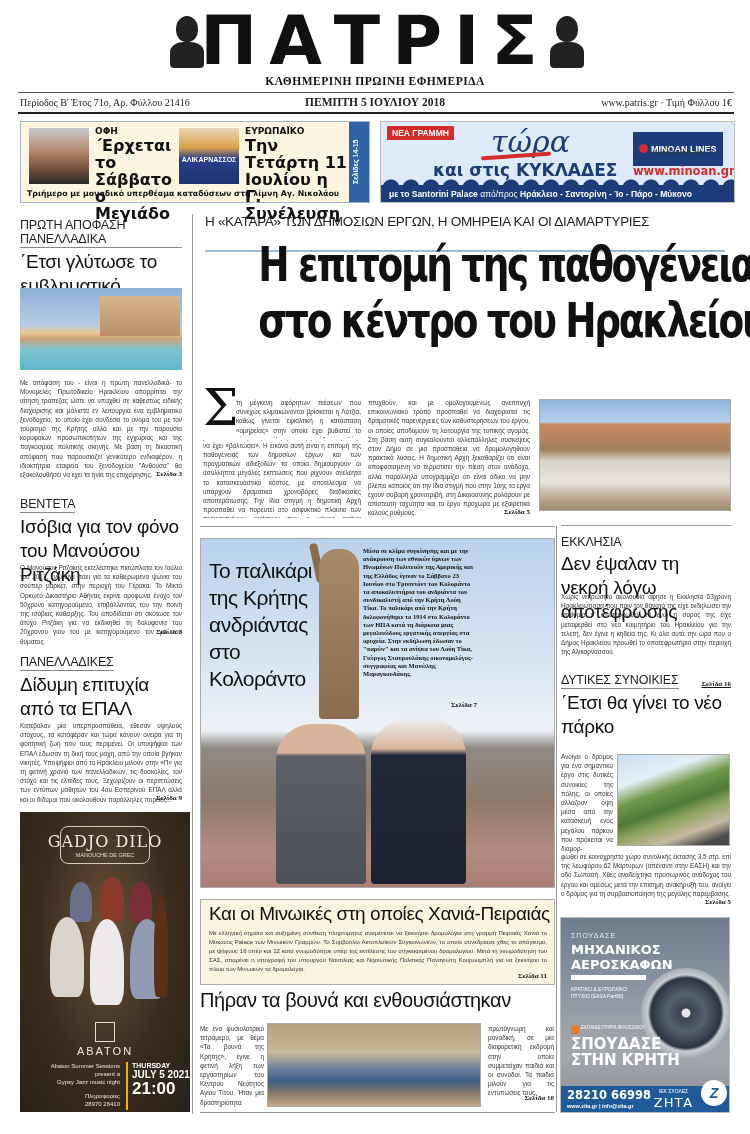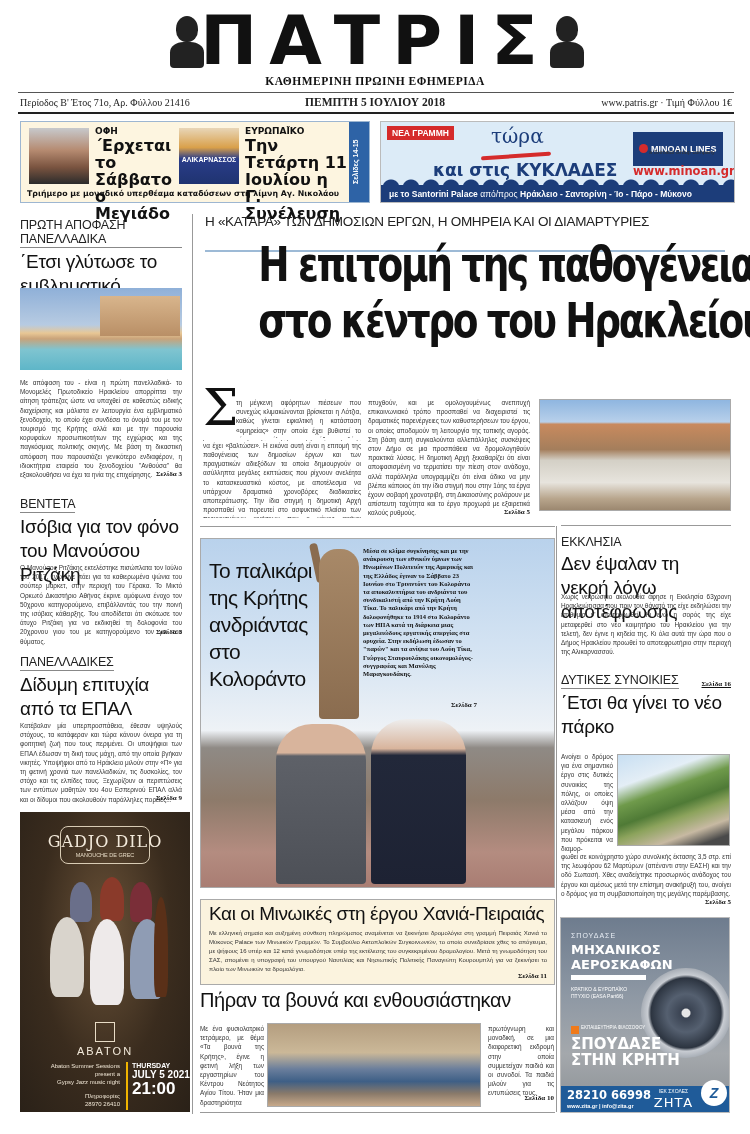--- a/index.html
+++ b/index.html
@@ -25,21 +25,21 @@
   .promo-left .photo2 { left: 158px; top: 6px; width: 60px; height: 56px; background: linear-gradient(180deg, #e8d6b8 0%, #d9a04a 35%, #2a3d8a 55%, #1f3370 100%); }
   .promo-left .photo2 span { position: absolute; left: 0; top: 28px; width: 60px; font-size: 7px; color: #fff; font-weight: bold; text-align: center; }
   .promo-kicker { font-family: "DejaVu Sans", sans-serif; font-weight: bold; font-size: 9px; color: #111; }
   .promo-head { font-family: "DejaVu Sans", sans-serif; font-weight: bold; font-size: 16px; line-height: 17px; color: #111; }
   .promo-footer { left: 6px; top: 67px; width: 320px; font-family: "DejaVu Sans", sans-serif; font-weight: bold; font-size: 7.8px; color: #111; }
   .promo-side { left: 328px; top: 0; width: 20px; height: 80px; background: #2e63a6; }
   .promo-side span { position: absolute; left: 3px; top: 62px; transform: rotate(-90deg); transform-origin: left top; font-size: 7px; color: #fff; font-weight: bold; white-space: nowrap; }
 
   .promo-right { left: 380px; top: 121px; width: 355px; height: 82px; background: #dcebf7; border: 1px solid #bbb; overflow: hidden; }
   .new-line-badge { left: 6px; top: 4px; background: #d52b2b; color: #fff; font-weight: bold; font-size: 8.5px; padding: 2px 5px; font-family: "Liberation Sans", sans-serif; }
-  .tora { left: 110px; top: 2px; font-family: "DejaVu Serif", serif; font-size: 20px; color: #1c3d7a; }
+  .tora { left: 110px; top: 2px; font-family: "DejaVu Serif", serif; font-style: italic; font-size: 30px; color: #1c3d7a; }
   .tora-swoosh { left: 100px; top: 32px; width: 70px; height: 4px; background: #d52b2b; border-radius: 3px; transform: rotate(-4deg); }
   .kyklades { left: 52px; top: 38px; font-family: "DejaVu Sans", sans-serif; font-size: 17px; color: #1c3d7a; font-weight: bold; }
   .minoan-logo { left: 252px; top: 10px; background: #1c3d7a; color: #fff; font-weight: bold; font-size: 9px; padding: 12px 6px; }
   .minoan-logo .dot { display: inline-block; width: 9px; height: 9px; background: #d52b2b; border-radius: 50%; margin-right: 3px; vertical-align: -1px; }
   .grimaldi { left: 268px; top: 27px; font-size: 5.5px; color: #333; }
   .minoan-url { left: 252px; top: 42px; font-weight: bold; font-size: 11.5px; color: #d52b2b; font-family: "DejaVu Sans", sans-serif; }
   .route-bar { left: 0; top: 63px; width: 355px; height: 19px; background: #1c3d7a; color: #fff; font-size: 8.5px; padding: 4px 8px; white-space: nowrap; font-family: "Liberation Sans", sans-serif; }
   .route-bar b { font-weight: bold; }
   .wave { left: 0; top: 56px; width: 355px; height: 10px; background: radial-gradient(circle at 10px 10px, #1c3d7a 8px, transparent 9px) repeat-x; background-size: 20px 10px; }
 
@@ -243,21 +243,21 @@
   <div class="abs statue-arm"></div>
   <div class="abs statue-fig"></div>
   <div class="abs man1"></div>
   <div class="abs man2"></div>
   <div class="abs statue-title" style="width:115px;">Το παλικάρι της Κρήτης ανδριάντας στο Κολοράντο</div>
   <div class="abs statue-text">Μέσα σε κλίμα συγκίνησης και με την ανάκρουση των εθνικών ύμνων των Ηνωμένων Πολιτειών της Αμερικής και της Ελλάδος έγιναν το Σάββατο 23 Ιουνίου στο Τρινιντόντ του Κολοράντο τα αποκαλυπτήρια του ανδριάντα του συνδικαλιστή από την Κρήτη Λούη Τίκα. Το παλικάρι από την Κρήτη δολοφονήθηκε το 1914 στο Κολοράντο των ΗΠΑ κατά τη διάρκεια μιας μεγαλειώδους εργατικής απεργίας στα ορυχεία. Στην εκδήλωση έδωσαν το "παρών" και τα ανίψια του Λούη Τίκα, Γιώργος Σταυρουλάκης οικονομολόγος- συγγραφέας και Μανώλης Μαραγκουδάκης.</div>
   <div class="abs page-ref" style="left:162px;top:162px;width:114px;">Σελίδα 7</div>
 </div>
 
 <div class="abs minoan-box">
-  <div class="abs minoan-title">Και οι Μινωικές στη έργου Χανιά-Πειραιάς</div>
+  <div class="abs minoan-title">Και οι Μινωικές στη οποίες Χανιά-Πειραιάς</div>
   <div class="abs body-text minoan-text">Με ελληνική σημαία και αυξημένη σύνθεση πληρώματος αναμένεται να ξεκινήσει δρομολόγια στη γραμμή Πειραιάς Χανιά το Μύκονος Palace των Μινωικών Γραμμών. Το Συμβούλιο Ακτοπλοϊκών Συγκοινωνιών, το οποίο συνεδρίασε χθες το απόγευμα, με ψήφους 16 υπέρ και 12 κατά γνωμοδότησε υπέρ της εκτέλεσης του συγκεκριμένου δρομολογίου. Μετά τη γνωμοδότηση του ΣΑΣ, απομένει η υπογραφή του υπουργού Ναυτιλίας και Νησιωτικής Πολιτικής Παναγιώτη Κουρουμπλή για να ξεκινήσει το πλοίο των Μινωικών τα δρομολόγια.</div>
   <div class="abs page-ref" style="left:8px;top:72px;width:338px;">Σελίδα 11</div>
 </div>
 
 <div class="abs mount-title">Πήραν τα βουνά και ενθουσιάστηκαν</div>
 <div class="abs body-text mount-left">Με ένα φυσιολατρικό τετράμερο, με θέμα «Τα βουνά της Κρήτης», έγινε η φετινή λήξη των εργαστηρίων του Κέντρου Νεότητος Αγίου Τίτου. Ήταν μια δραστηριότητα</div>
 <div class="abs mount-photo"></div>
 <div class="abs body-text mount-right">πρωτόγνωρη και μοναδική, σε μια διαφορετική εκδρομή στην οποία συμμετείχαν παιδιά και οι συνοδοί. Τα παιδιά μιλούν για τις εντυπώσεις τους.</div>
 <div class="abs page-ref" style="left:488px;top:1094px;width:66px;">Σελίδα 10</div>
 <div class="abs hline" style="left:200px;top:1112px;width:355px;"></div>

